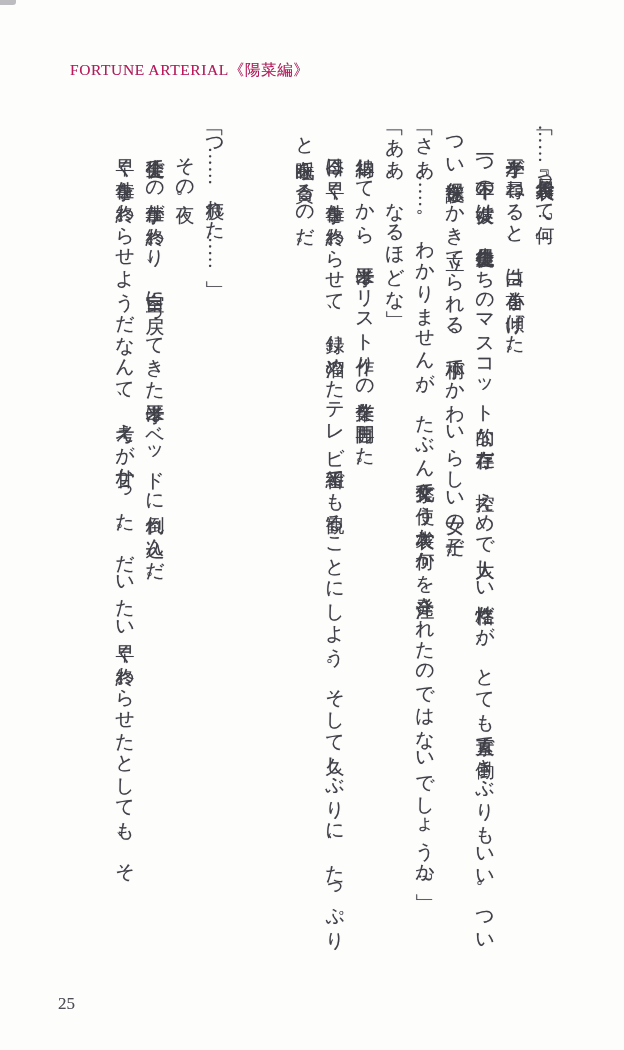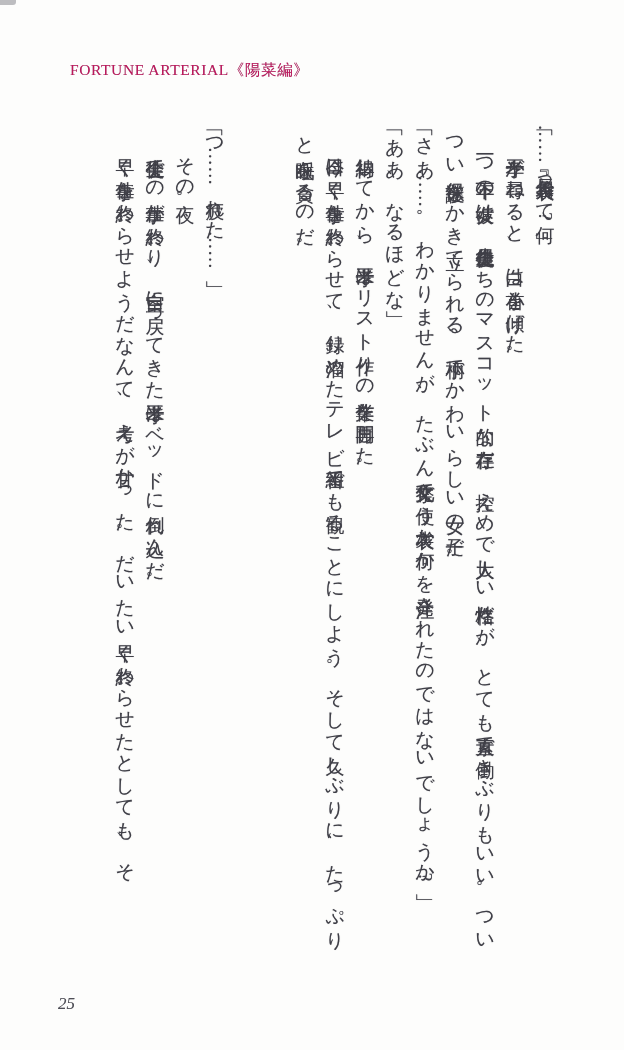--- a/index.html
+++ b/index.html
@@ -50,21 +50,20 @@
     text-indent: 19.5px;
   }
   .body-text p.scene-break {
     margin-block-start: 60px;
   }
   .page-number {
     position: absolute;
     left: 58px;
     top: 994px;
     font-size: 17px;
-    font-style: italic;
     color: #4e4e56;
     text-shadow: 0 0 0.6px rgba(78,78,86,0.4);
   }
   .corner-artifact {
     position: absolute;
     left: 0;
     top: 0;
     width: 16px;
     height: 5px;
     background: #8a8a90;

